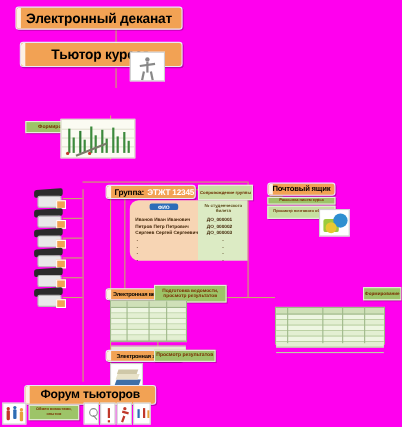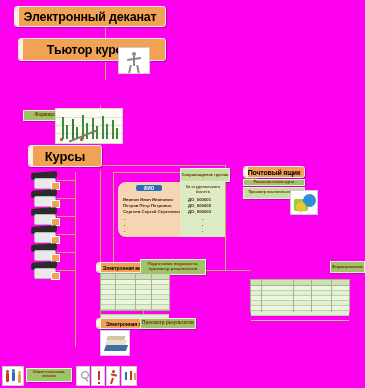--- a/index.html
+++ b/index.html
@@ -179,23 +179,20 @@
     <div class="bar" style="left:40px;height:13px;"></div>
     <div class="bar" style="left:46px;height:23px;"></div>
     <div class="bar" style="left:50px;height:15px;"></div>
     <div class="bar" style="left:56px;height:19px;"></div>
     <div class="bar" style="left:60px;height:11px;"></div>
     <div class="pen" style="left:12px;top:26px;"></div>
     <div style="position:absolute;left:4px;bottom:2px;width:3px;height:3px;border-radius:50%;background:#C0392B;"></div>
     <div style="position:absolute;left:24px;bottom:2px;width:3px;height:3px;border-radius:50%;background:#C0392B;"></div>
   </div>
 
-  <div class="node" style="left:28px;top:145px;width:74px;height:22px;font-size:13px;">
-    <span>Курсы</span>
-  </div>
 
   <div class="cap" style="left:30px;top:170px;">
     <div class="board"></div>
       <div class="base"></div>
       <div class="tab"></div>
     </div>
   <div class="cap" style="left:30px;top:188px;">
     <div class="board"></div>
       <div class="base"></div>
       <div class="tab"></div>
@@ -214,20 +211,24 @@
     <div class="board"></div>
       <div class="base"></div>
       <div class="tab"></div>
     </div>
   <div class="cap" style="left:30px;top:260px;">
     <div class="board"></div>
       <div class="base"></div>
       <div class="tab"></div>
     </div>
 
+  <div class="node" style="left:96px;top:168px;width:82px;height:13px;font-size:7.5px;justify-content:flex-start;padding-left:7px;">
+    <span style="color:#000;">Группа:</span>
+    <span style="color:#fff;margin-left:3px;">ЭТЖТ 12345</span>
+  </div>
 
   <div class="glabel pale" style="left:180px;top:168px;width:50px;height:14px;font-size:3.9px;">
     <span>Сопровождение группы</span>
   </div>
 
   <div class="grouptable" style="left:118px;top:182px;width:107px;height:55px;">
     <div class="gt-left" style="width:62px;"></div>
     <div class="gt-right" style="left:62px;width:45px;"></div>
 
     <div class="fio-pill" style="left:18px;top:3px;width:26px;height:6px;">
@@ -319,20 +320,23 @@
     <div class="row"></div>
       <div class="row"></div>
       <div class="row"></div>
     <div class="row"></div>
     <div class="col" style="left:10px;"></div>
     <div class="col" style="left:42px;"></div>
     <div class="col" style="left:60px;"></div>
     <div class="col" style="left:80px;"></div>
   </div>
 
+  <div class="node" style="left:22px;top:350px;width:120px;height:18px;font-size:11px;">
+    <span>Форум тьюторов</span>
+  </div>
 
   <div class="people" style="left:2px;top:366px;width:22px;height:20px;">
     <div class="h" style="left:3px;top:3px;background:#C0392B;"></div>
     <div class="p" style="left:3px;top:6px;background:#C0392B;"></div>
     <div class="h" style="left:9px;top:2px;background:#2E6DB4;"></div>
     <div class="p" style="left:9px;top:5px;background:#2E6DB4;"></div>
     <div class="h" style="left:15px;top:4px;background:#E8A13B;"></div>
     <div class="p" style="left:15px;top:7px;background:#E8A13B;"></div>
   </div>
 

